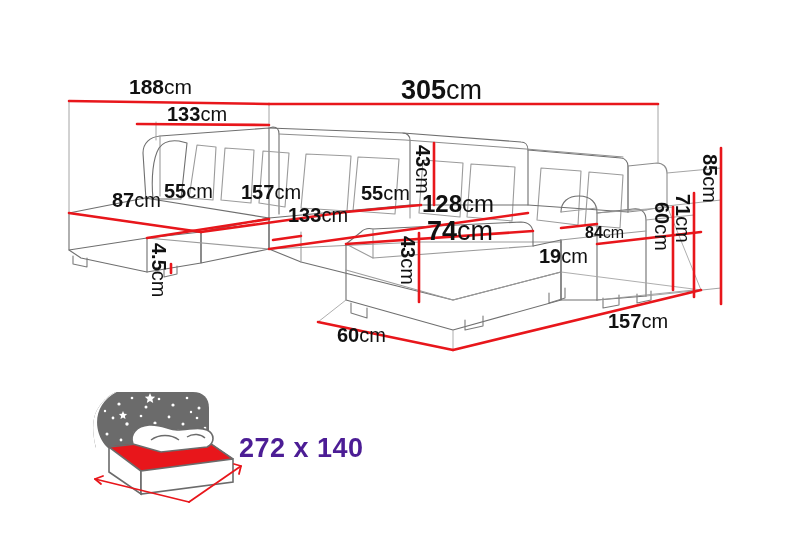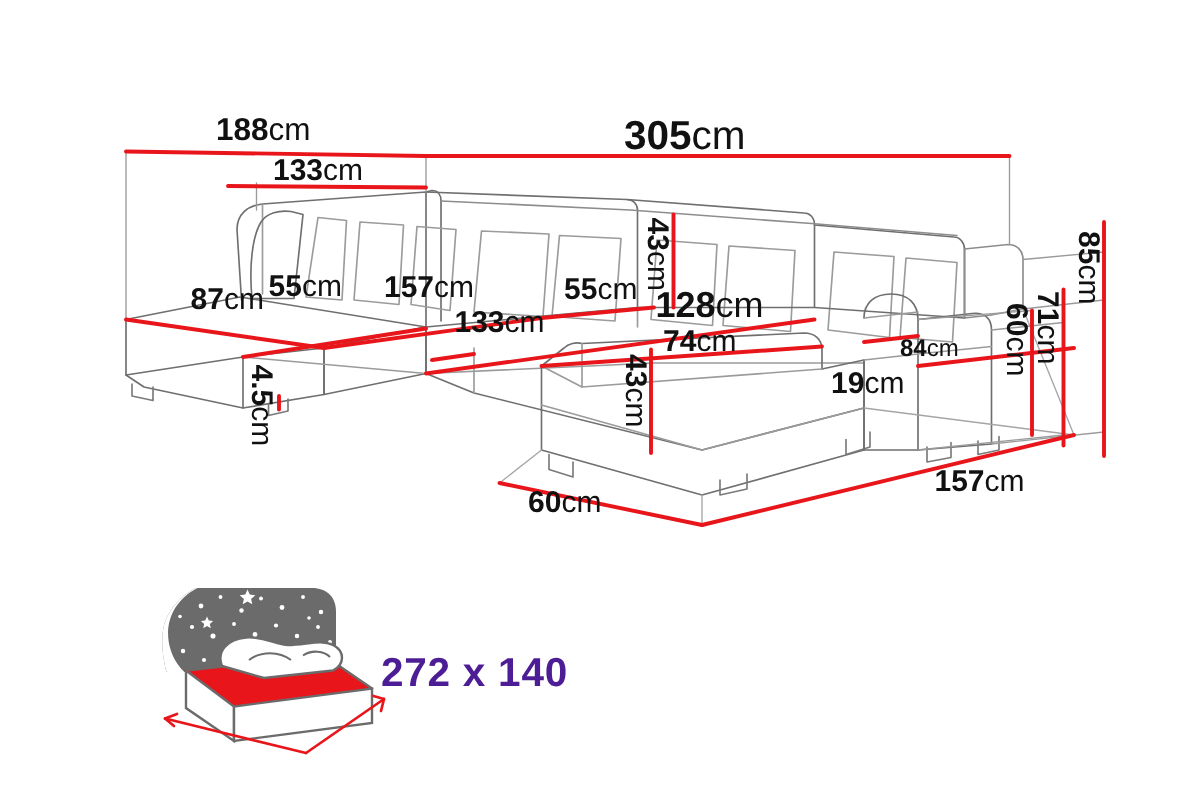--- a/index.html
+++ b/index.html
@@ -1,18 +1,18 @@
 <!DOCTYPE html>
 <html><head>
 <meta charset="utf-8">
 <style>
   html,body{margin:0;padding:0;background:#ffffff;}
   body{width:800px;height:533px;position:relative;overflow:hidden;
        font-family:"Liberation Sans",sans-serif;}
-  #stage{position:absolute;left:16px;top:0;width:693px;height:533px;}
+  #stage{position:absolute;left:1px;top:0;width:693px;height:533px;}
   svg.layer{position:absolute;left:0;top:0;width:800px;height:533px;overflow:visible;}
   .dimtext{position:absolute;font-family:"Liberation Sans",sans-serif;
            color:#111111;white-space:nowrap;line-height:1;}
   .dimtext .num{font-weight:bold;}
   .dimtext .unit{font-weight:normal;}
   .vert{transform-origin:0 0;}
   #bedlabel{position:absolute;color:#4c1d95;font-weight:bold;font-size:27px;
             letter-spacing:0.5px;white-space:nowrap;}
 </style>
 </head>
@@ -192,21 +192,21 @@
   </div>
 
   <div class="dimtext" style="left:421px;top:192px;font-size:24px;">
     <span class="num">128</span><span class="unit">cm</span>
   </div>
 
   <div class="dimtext" style="left:287px;top:205px;font-size:20px;">
     <span class="num">133</span><span class="unit">cm</span>
   </div>
 
-  <div class="dimtext" style="left:426px;top:218px;font-size:20px;">
+  <div class="dimtext" style="left:426px;top:218px;font-size:27px;">
     <span class="num">74</span><span class="unit">cm</span>
   </div>
 
   <div class="dimtext vert" style="left:417px;top:236px;font-size:20px;transform:rotate(90deg);">
     <span class="num">43</span><span class="unit">cm</span>
   </div>
 
   <div class="dimtext" style="left:336px;top:325px;font-size:20px;">
     <span class="num">60</span><span class="unit">cm</span>
   </div>

